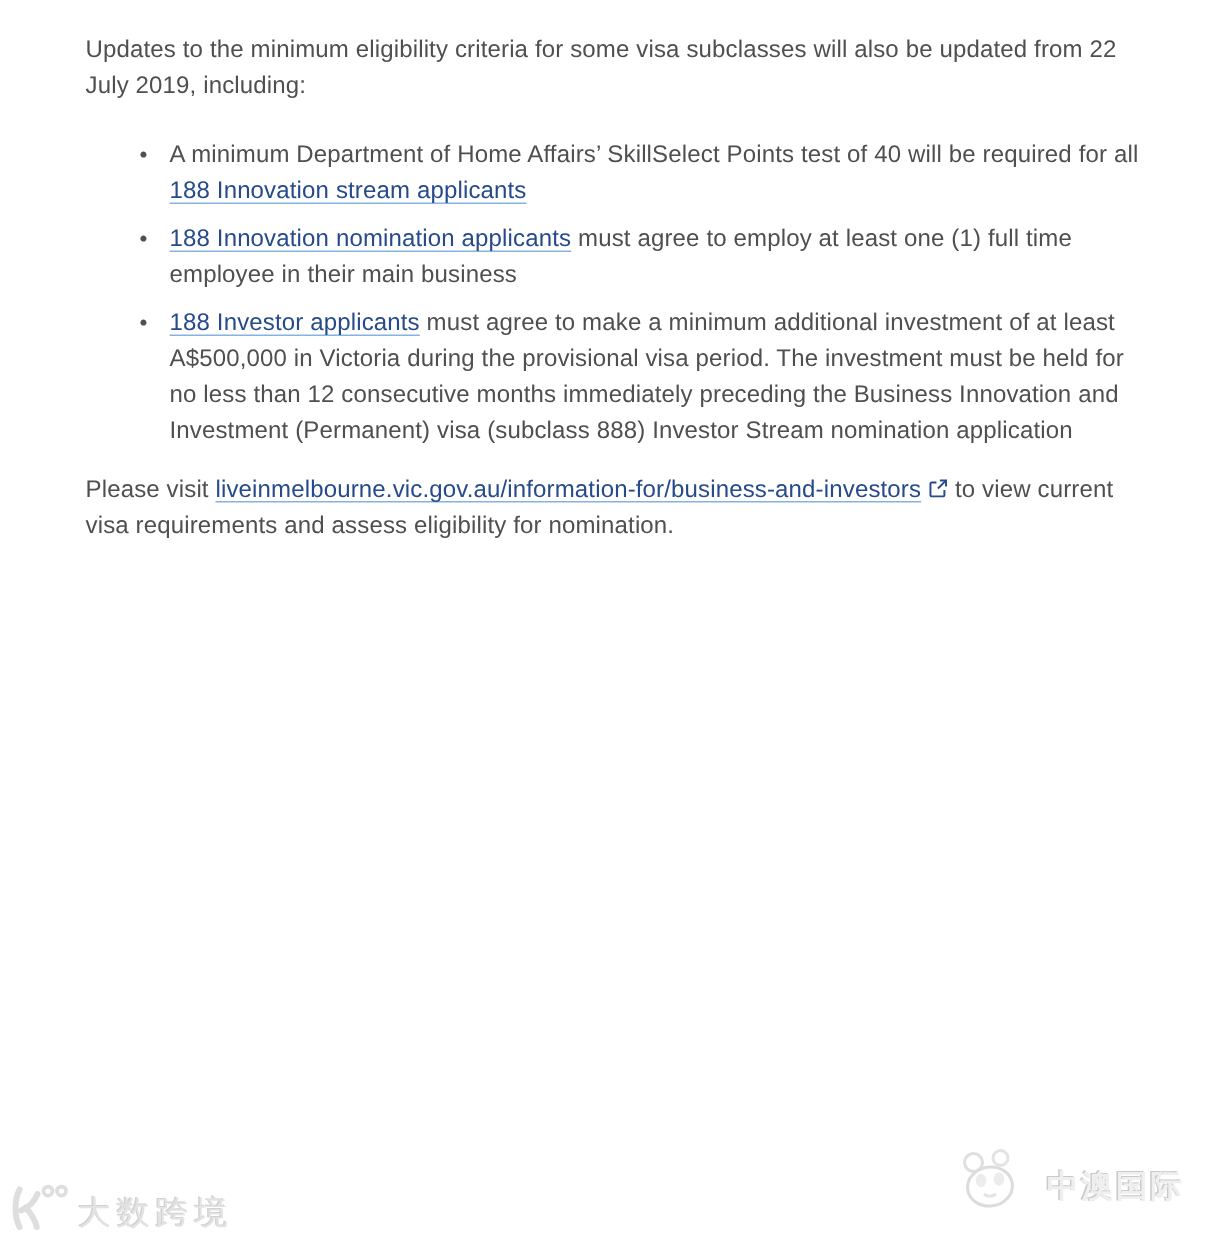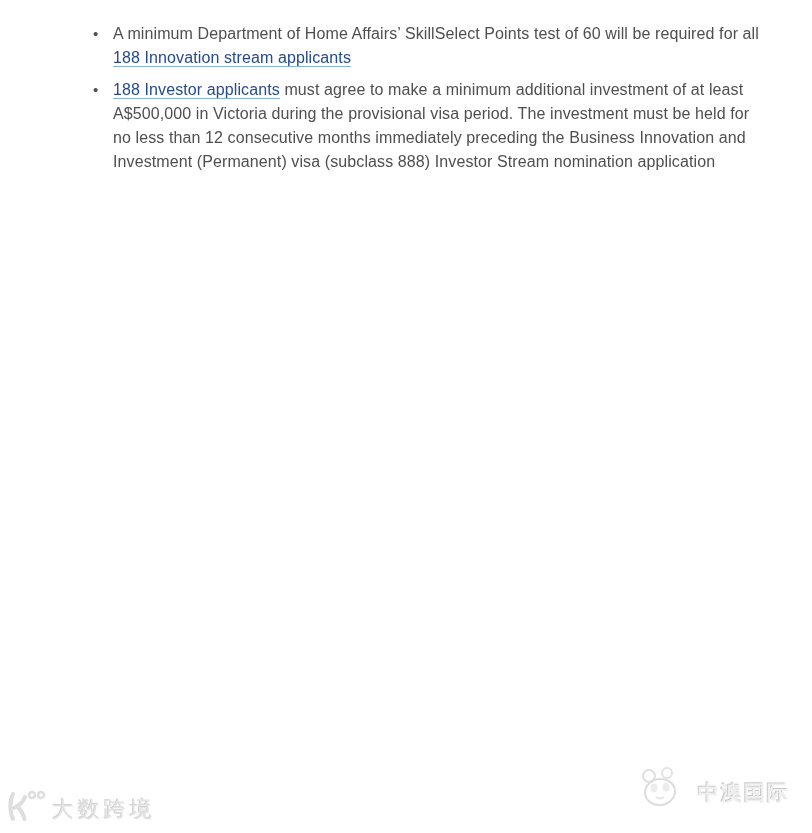--- a/index.html
+++ b/index.html
@@ -75,24 +75,31 @@
     font-weight:700;
     letter-spacing:2px;
     color:#efefef;
     text-shadow:-1px -1px 0 #c9c9c9, 1px 1px 0 #ffffff;
   }
 </style>
 </head>
 <body>
 
 <article id="article" class="content">
+    <p><span>Updates to the minimum eligibility criteria for some visa subclasses will also be updated from 22 July 2019, including:</span></p>
     <ul>
-      <li><span>A minimum Department of Home Affairs’ SkillSelect Points test of 60 will be required for all </span><a href="#">188 Innovation stream applicants</a></li>
+      <li><span>A minimum Department of Home Affairs’ SkillSelect Points test of 40 will be required for all </span><a href="#">188 Innovation stream applicants</a></li>
+      <li><a href="#">188 Innovation nomination applicants</a><span> must agree to employ at least one (1) full time employee in their main business</span></li>
       <li><a href="#">188 Investor applicants</a><span> must agree to make a minimum additional investment of at least A$500,000 in Victoria during the provisional visa period. The investment must be held for no less than 12 consecutive months immediately preceding the Business Innovation and Investment (Permanent) visa (subclass 888) Investor Stream nomination application</span></li>
     </ul>
+    <p><span>Please visit </span><a href="#">liveinmelbourne.vic.gov.au/information-for/business-and-investors<span class="ext"><svg width="13" height="13" viewBox="0 0 13 13">
+            <path d="M5.3 2.6H2.1a.8.8 0 0 0-.8.8v7.7a.8.8 0 0 0 .8.8h7.7a.8.8 0 0 0 .8-.8V7.7" fill="none" stroke="currentColor" stroke-width="1.3"></path>
+            <path d="M7.6 1.3h4.1v4.1" fill="none" stroke="currentColor" stroke-width="1.3"></path>
+            <path d="M11.4 1.6 6.3 6.7" fill="none" stroke="currentColor" stroke-width="1.3"></path>
+          </svg></span></a><span> to view current visa requirements and assess eligibility for nomination.</span></p>
   </article>
 
 <div class="wm wm-left">
   <span>
     <svg width="42" height="34" viewBox="0 0 42 34">
       <g fill="none" stroke="#dedede" stroke-width="4" stroke-linecap="round">
         <path d="M8 5 C4.5 12 4.5 23 8 30"></path>
         <path d="M9 19 C14 17 18 13 20 8"></path>
         <path d="M12 17 C16 21 18.5 26 19.5 30"></path>
       </g>

